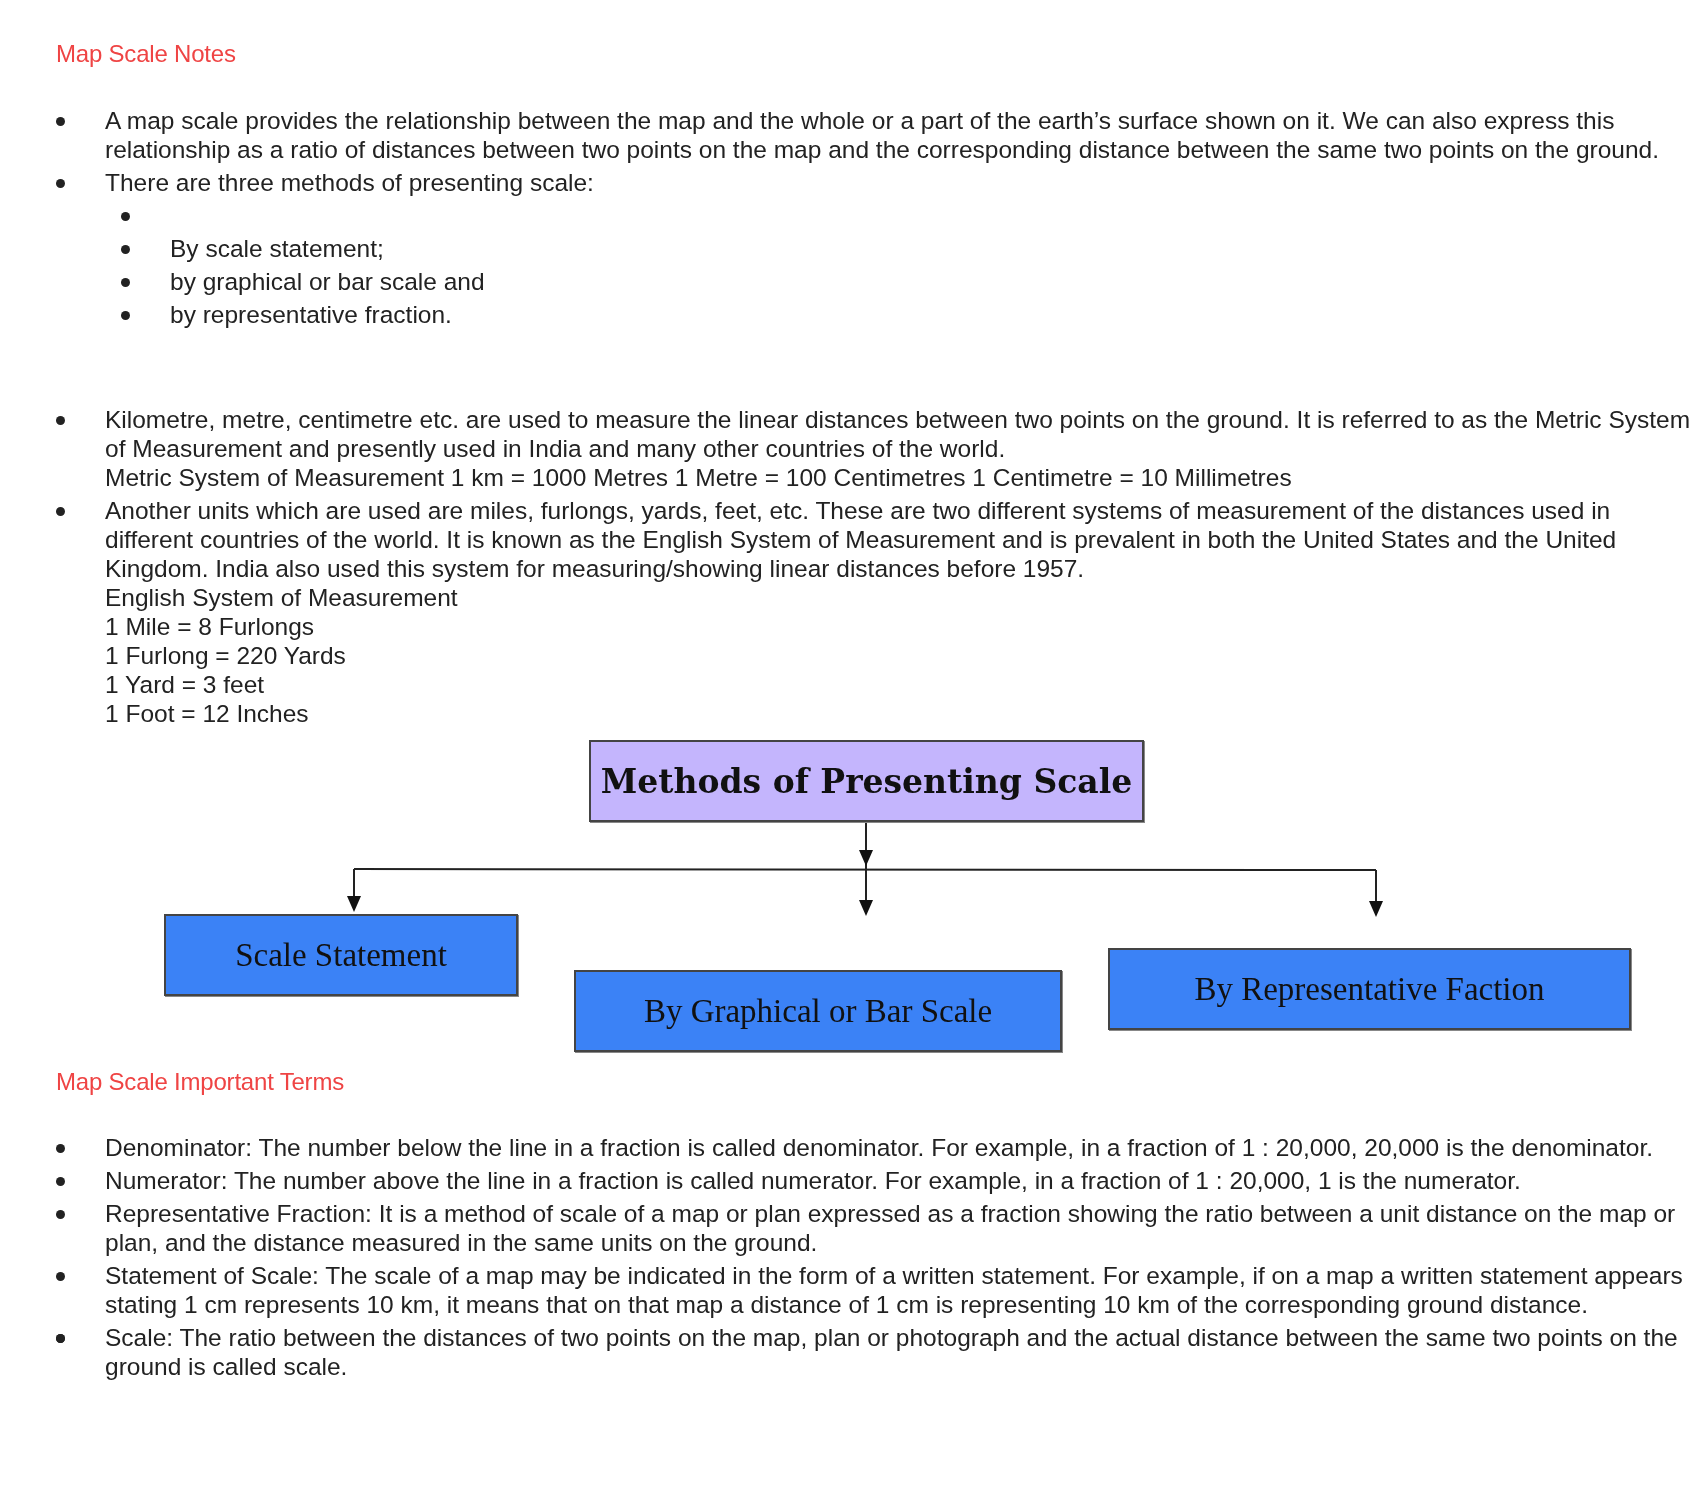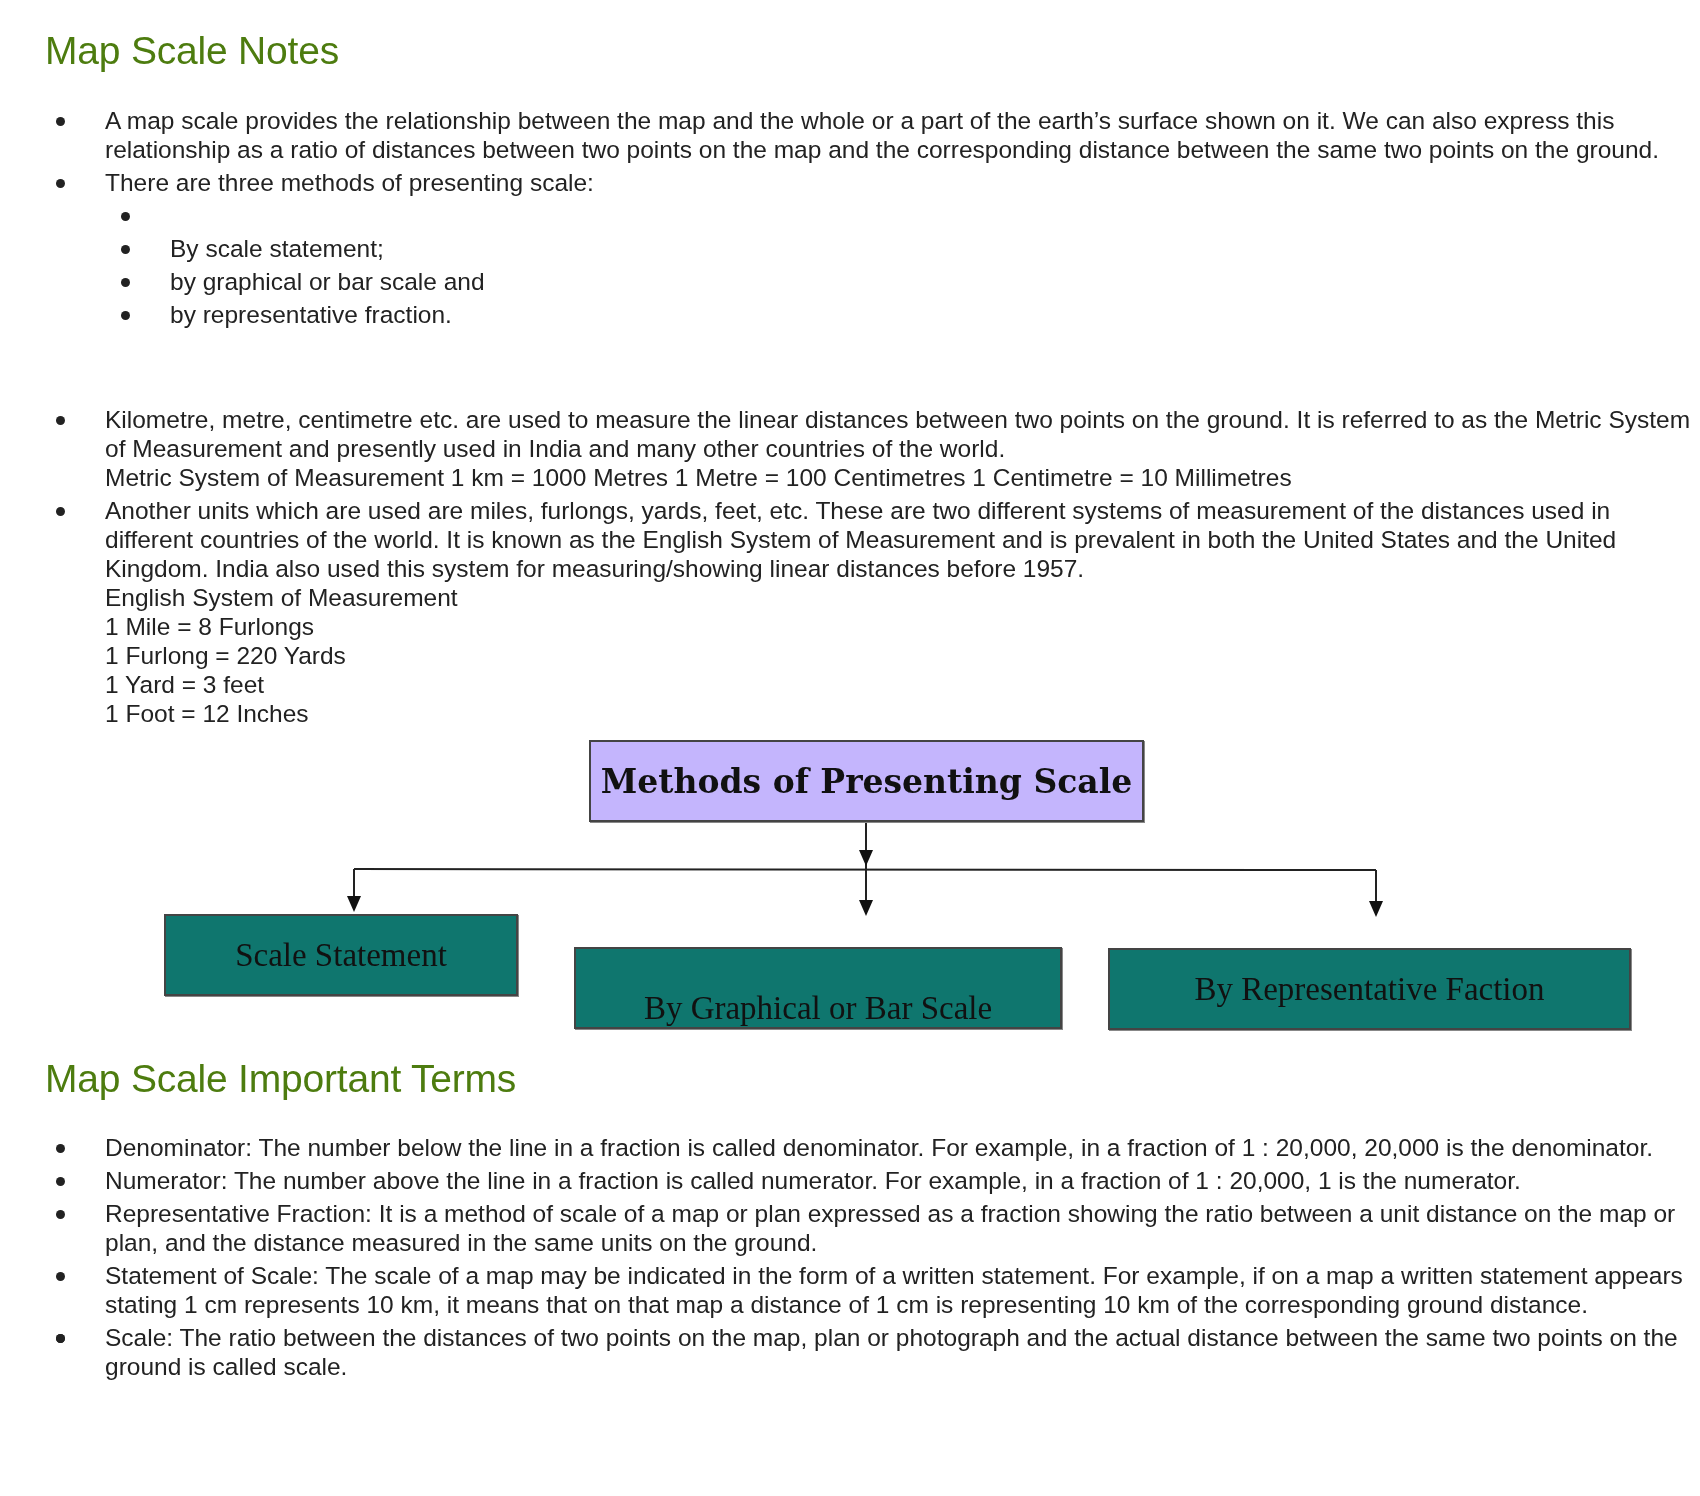--- a/index.html
+++ b/index.html
@@ -1,41 +1,41 @@
 <!DOCTYPE html>
 <html><head>
 <meta charset="utf-8">
 <style>
   html, body { margin: 0; padding: 0; background: #ffffff; }
   body {
     width: 1700px; height: 1496px; overflow: hidden; position: relative;
     font-family: "Liberation Sans", sans-serif; color: #222222;
   }
   .h1 {
-    position: absolute; left: 40px; font-size: 39px; font-weight: normal;
-    color: #4d7c0f; margin: 5px; letter-spacing: -0.2px;
+    position: absolute; left: 40px; font-size: 24px; font-weight: normal;
+    color: #ef4444; margin: 16px; letter-spacing: -0.2px;
   }
   ul.list { position: absolute; margin: 0; padding: 0; list-style: none; }
   ul.list > li {
     position: relative; padding-left: 65px; font-size: 24.5px; line-height: 29px;
     margin-bottom: 4px; width: 1600px;
   }
   ul.list > li .bullet {
     position: absolute; left: 16px; top: 11px; width: 9px; height: 9px;
     border-radius: 50%; background: #222222;
   }
   .sub { margin: 4px 0 0 0; padding: 0; list-style: none; }
   .sub li { position: relative; padding-left: 65px; height: 29px; line-height: 29px; margin-bottom: 4px; }
   .sub li .bullet { left: 16px; top: 11px; position:absolute; width:9px; height:9px; border-radius:50%; background:#222; }
   .line { display: block; }
 
   
   .diagram { position: absolute; left: 0; top: 0; width: 1700px; height: 1040px; pointer-events: none; }
   .box {
-    position: absolute; border: 2px solid #444; background: #0f766e;
+    position: absolute; border: 2px solid #444; background: #3b82f6;
     font-family: "DejaVu Serif", "Liberation Serif", serif; color: #111;
     display: flex; align-items: center; justify-content: center;
     box-shadow: 1px 1px 0 #888;
   }
   .box.root {
     font-weight: bold; font-size: 33px;
     background: #c4b5fd;
   }
   .box.child { font-size: 33px; font-family: "Liberation Serif", serif; }
 </style>
@@ -92,21 +92,21 @@
     <polygon points="1369,901 1383,901 1376,917"></polygon>
   </g>
 </svg>
 
 <div class="box root" style="left:589px; top:740px; width:551px; height:78px;">
   <span>Methods of Presenting Scale</span>
 </div>
 <div class="box child" style="left:164px; top:914px; width:350px; height:78px;">
   <span>Scale Statement</span>
 </div>
-<div class="box child" style="left:574px; top:947px; width:484px; height:78px;align-items:flex-end;">
+<div class="box child" style="left:574px; top:970px; width:484px; height:78px;">
   <span>By Graphical or Bar Scale</span>
 </div>
 <div class="box child" style="left:1108px; top:920px; width:519px; height:78px;margin-top:28px;">
   <span>By Representative Faction</span>
 </div>
 
 <h1 class="h1" style="top:1052px;">Map Scale Important Terms</h1>
 
 <ul class="list" style="left:40px; top:1133px;">
   <li><span class="bullet"></span><span>Denominator: The number below the line in a fraction is called denominator. For example, in a fraction of 1 : 20,000, 20,000 is the denominator.</span></li>

